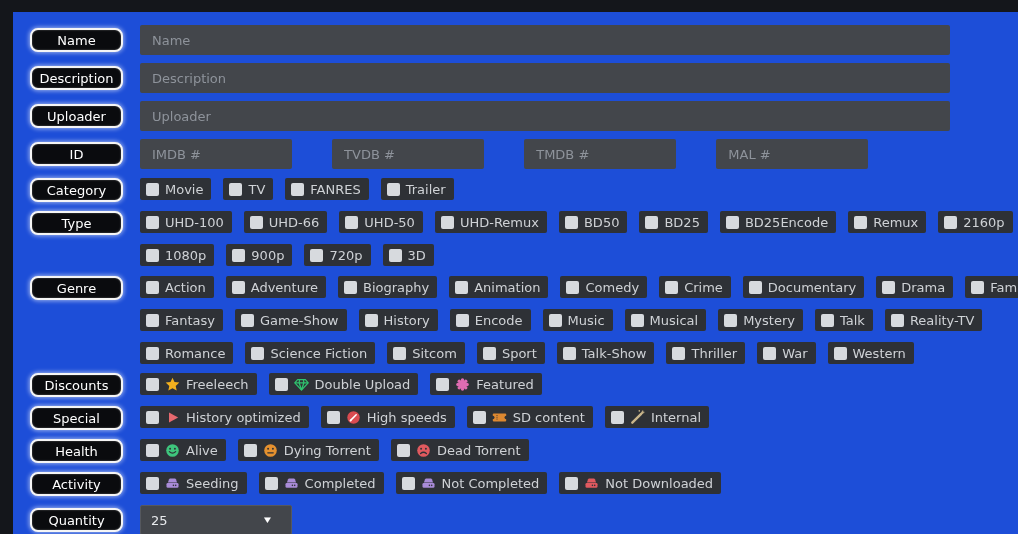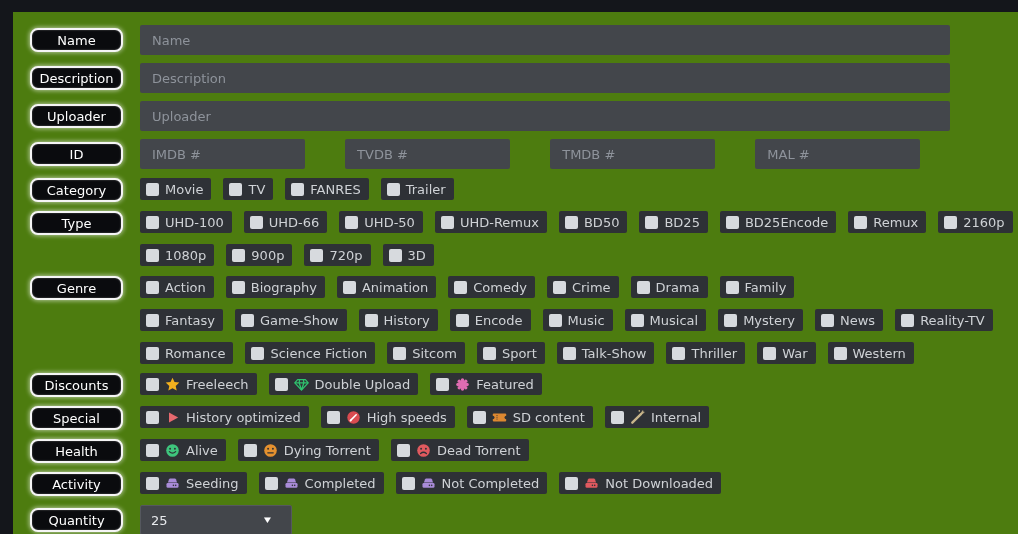--- a/index.html
+++ b/index.html
@@ -6,21 +6,21 @@
   html,body { margin:0; padding:0; }
   body {
     width:1018px; height:534px;
     background:#14161b;
     font-family:"DejaVu Sans","Liberation Sans",sans-serif;
     overflow:hidden; position:relative;
   }
   .page {
     position:absolute; left:13px; top:12px;
     width:1005px; height:522px;
-    background:#4d7c0f;
+    background:#1d4ed8;
     padding:13px 0 0 0;
   }
   .row { display:flex; margin-bottom:8px; }
   .row.chips-row { margin-bottom:9px; }
   .row.group-row { margin-bottom:10px; }
   .label-col {
     width:127px; flex-shrink:0;
     display:flex; justify-content:center; align-items:center;
   }
   .row.align-top .label-col { align-items:flex-start; }
@@ -37,21 +37,21 @@
   .content { flex:1; min-width:0; }
   .t-input, .id-input {
     height:30px;
     background:#43464b;
     border:none; border-radius:2px;
     color:#dcdfe3; font-size:13px; font-family:inherit;
     padding:0 12px; outline:none;
   }
   .t-input::placeholder, .id-input::placeholder { color:#8e939b; opacity:1; }
   .t-input { width:810px; }
-  .id-input { width:165px; margin-right:35px; }
+  .id-input { width:152px; margin-right:35px; }
   .chip-line { display:flex; gap:12px; }
   .chip-line:not(:first-child) { margin-top:11px; }
   .chip {
     display:inline-flex; align-items:center;
     height:22px;
     background:#2e3136;
     border-radius:2px;
     padding:0 8px 0 6px;
     gap:6px;
     cursor:pointer; white-space:nowrap;
@@ -220,36 +220,44 @@
       <button class="side-btn">Genre</button>
     </div>
     <div class="content">
         <div class="chip-line">
           <label class="chip">
             <input type="checkbox" style="">
             <span class="chip-label">Action</span>
           </label>
           <label class="chip">
             <input type="checkbox" style="">
+            <span class="chip-label">Adventure</span>
+          </label>
+          <label class="chip">
+            <input type="checkbox" style="">
             <span class="chip-label">Biography</span>
           </label>
           <label class="chip">
             <input type="checkbox" style="">
             <span class="chip-label">Animation</span>
           </label>
           <label class="chip">
             <input type="checkbox" style="">
             <span class="chip-label">Comedy</span>
           </label>
           <label class="chip">
             <input type="checkbox" style="">
             <span class="chip-label">Crime</span>
           </label>
           <label class="chip">
             <input type="checkbox" style="">
+            <span class="chip-label">Documentary</span>
+          </label>
+          <label class="chip">
+            <input type="checkbox" style="">
             <span class="chip-label">Drama</span>
           </label>
           <label class="chip">
             <input type="checkbox" style="">
             <span class="chip-label">Family</span>
           </label>
         </div>
         <div class="chip-line">
           <label class="chip">
             <input type="checkbox" style="">
@@ -274,21 +282,21 @@
           <label class="chip">
             <input type="checkbox" style="">
             <span class="chip-label">Musical</span>
           </label>
           <label class="chip">
             <input type="checkbox" style="">
             <span class="chip-label">Mystery</span>
           </label>
           <label class="chip">
             <input type="checkbox" style="">
-            <span class="chip-label">News</span>
+            <span class="chip-label">Talk</span>
           </label>
           <label class="chip">
             <input type="checkbox" style="">
             <span class="chip-label">Reality-TV</span>
           </label>
         </div>
         <div class="chip-line">
           <label class="chip">
             <input type="checkbox" style="">
             <span class="chip-label">Romance</span>

